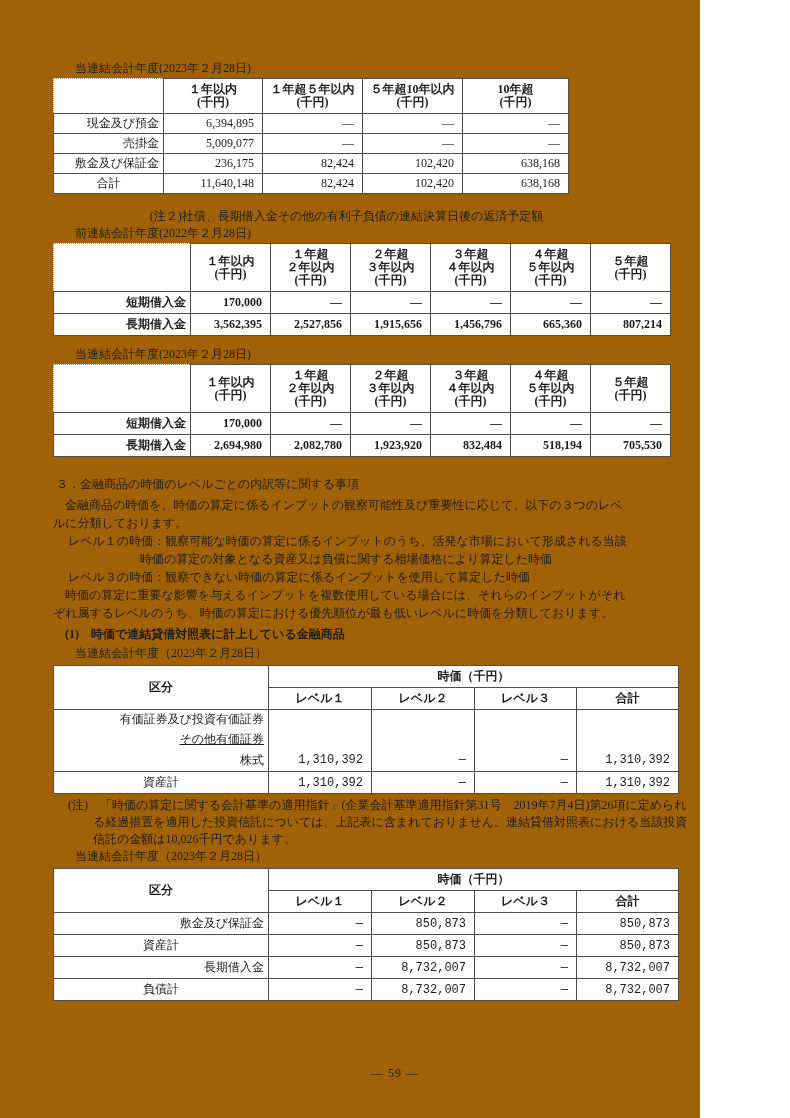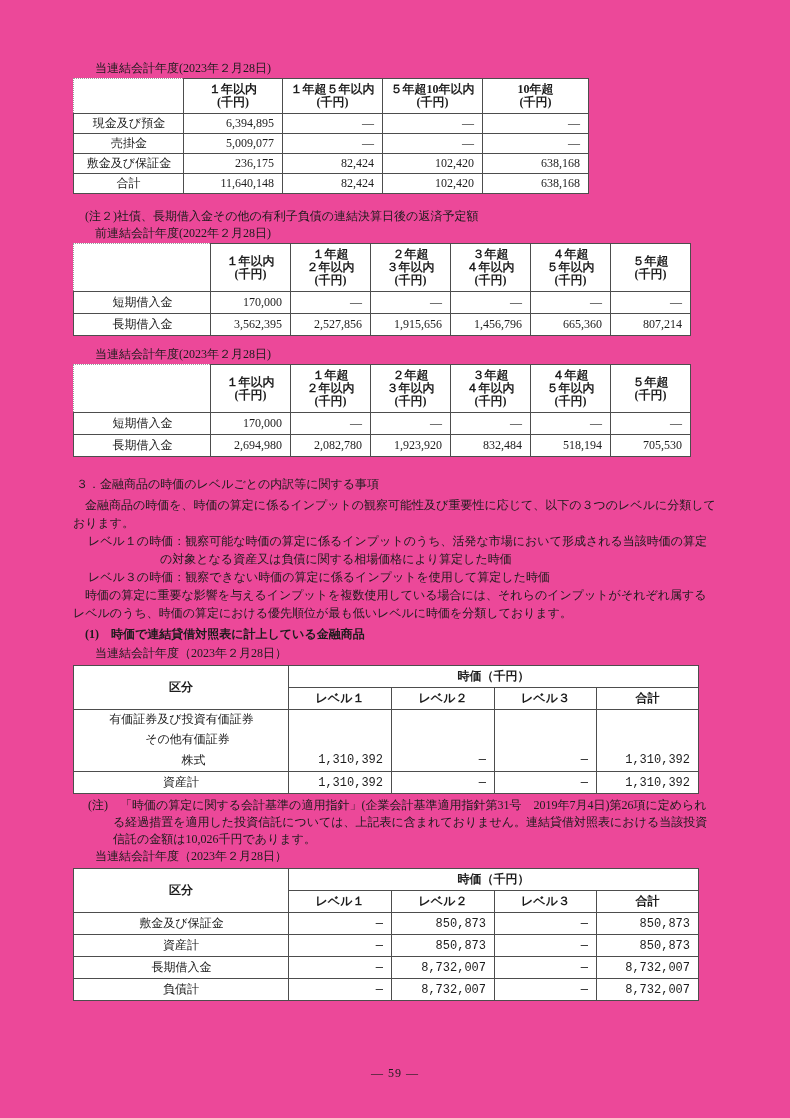--- a/index.html
+++ b/index.html
@@ -5,57 +5,57 @@
   * { margin: 0; padding: 0; box-sizing: border-box; }
   html, body { background: #ffffff; }
   body {
     width: 790px; height: 1118px;
     font-family: "Liberation Serif", "DejaVu Serif", serif;
     color: #1c1c1c;
     font-size: 12px;
   }
   .page {
     position: relative;
-    width: 790px; height: 1118px;
-    padding: 60px 72px 0 73px;
+    width: 700px; height: 1118px;
+    padding: 60px 72px 0 53px;
     overflow: hidden;
-    background: #ec4899;
+    background: #a16207;
   }
   
   .caption       { margin: 0 0 2px 22px; line-height: 16px; }
-  .note2-line    { margin: 14px 0 1px 12px; line-height: 16px; }
+  .note2-line    { margin: 14px 0 1px 12px; line-height: 16px; text-align: center; }
   .caption-mid   { margin: 10px 0 2px 22px; line-height: 16px; }
   .sec3-heading  { margin: 18px 0 3px 3px;  line-height: 18px; }
   .body-p        { line-height: 18px; text-indent: 12px; }
   .hang-level    { line-height: 18px; padding-left: 87px; text-indent: -72px; }
   .sub-heading   { margin: 4px 0 2px 12px; line-height: 17px; font-weight: bold; }
   .sub-caption   { margin: 0 0 3px 22px; line-height: 17px; }
   .note-p        { margin: 3px 0 0 0; padding-left: 40px; text-indent: -25px; line-height: 17px; width: 644px; }
   .footer-num    { position: absolute; top: 1066px; left: 0; width: 790px; text-align: center; line-height: 15px; letter-spacing: 1px; }
   
   table.tbl { border-collapse: collapse; table-layout: fixed; background: #fff; }
   .tbl th, .tbl td {
     border: 1px solid #4d4d4d;
     font-weight: normal;
     font-size: 12px;
     vertical-align: middle;
     overflow: hidden;
   }
   .tbl th { text-align: center; white-space: pre-line; line-height: 13px; padding: 4px 2px; font-weight: bold; }
   .tbl td { padding: 0 4px; }
   td.num { text-align: right; padding-right: 8px; }
-  td.lbl { text-align: center;  padding-left: 5px; white-space: nowrap; }
+  td.lbl { text-align: right;  padding-left: 5px; white-space: nowrap; }
   td.ctr { text-align: center; }
-  td.ind1 { padding-left: 17px; }
+  td.ind1 { padding-left: 17px; text-decoration: underline; }
   td.ind2 { padding-left: 29px; }
   th.corner { border-top: 1px dotted #9a9a9a; border-left: 1px dotted #9a9a9a; }
   .dl { border-left: 1px dotted #9a9a9a; }
   
   .t1  td { height: 20px; }
-  .t23 td { height: 22px; }
+  .t23 td { height: 22px; font-weight: bold; }
   .tde td { height: 20px; margin-top: 28px; }
   .tde td.tall { height: 22px; font-family: Liberation Mono, monospace; }
   tr.nb td { border-top: none; border-bottom: none; }
   .grp-th { height: 16px; }
   .lvl-th { height: 18px; }
   .mb-t1  { margin-bottom: 0; }
 </style>
 </head>
 <body>
 

